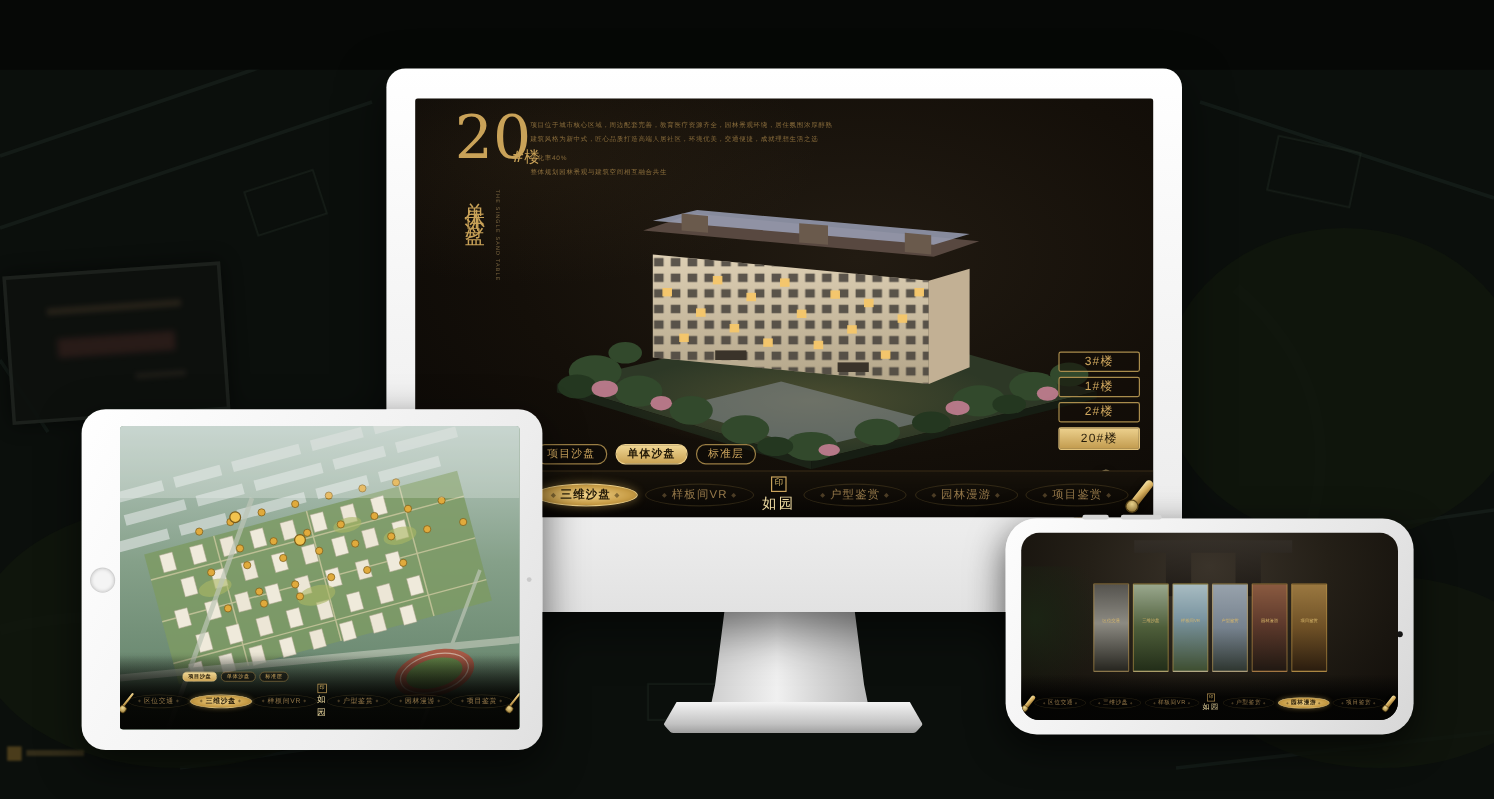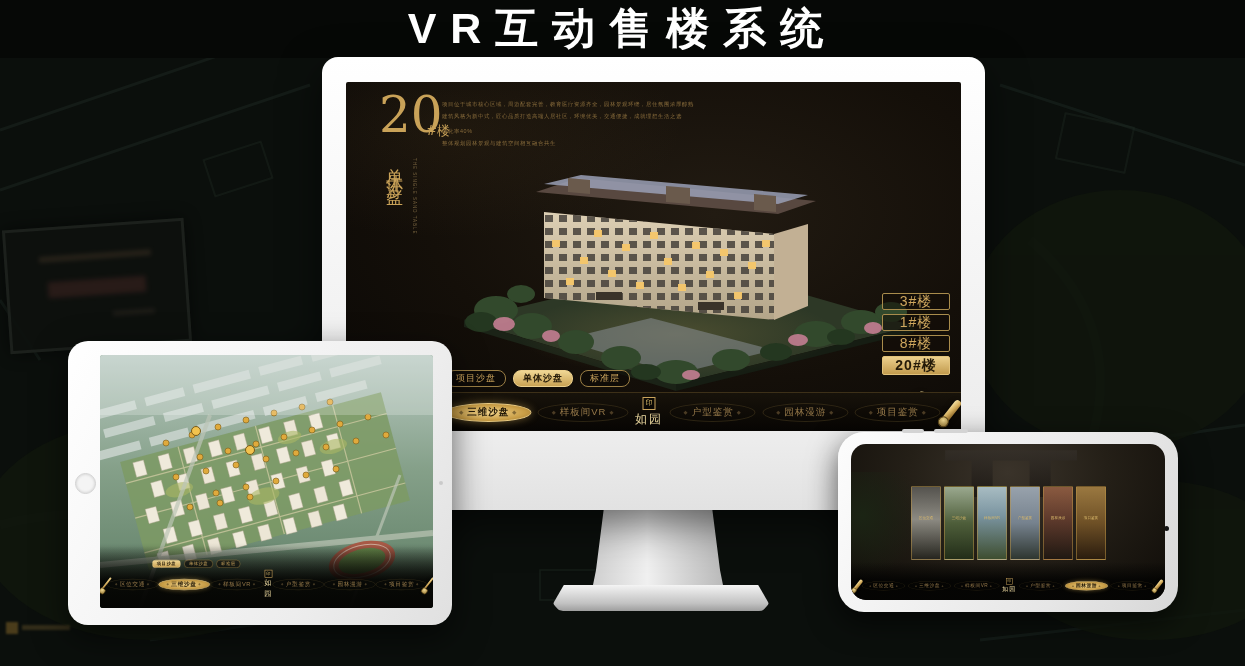--- a/index.html
+++ b/index.html
@@ -47,24 +47,24 @@
       transform:scale(.5);transform-origin:left top;letter-spacing:2px;white-space:nowrap;}
   .m-desc{position:absolute;left:96px;top:16px;width:230px;transform:scale(.6);transform-origin:left top;}
   .m-desc .desc-line{color:#8a6d3c;font-size:9px;letter-spacing:1px;line-height:20px;white-space:nowrap;filter:blur(.3px);}
   .m-desc .desc-line:nth-child(3){margin-top:6px;}
 
   
   .building-view{position:absolute;left:0;top:0;width:615px;height:349px;}
 
   
   .floor-buttons{position:absolute;right:11px;top:211px;width:68px;display:flex;flex-direction:column;gap:4px;}
-  .floor-btn{height:15px;line-height:15px;text-align:center;font-size:14px;letter-spacing:1px;color:#cfa75e;
+  .floor-btn{height:15px;line-height:15px;text-align:center;font-size:10px;letter-spacing:1px;color:#cfa75e;
       border:1px solid #a98c4c;border-radius:2px;background:rgba(18,13,7,.55);cursor:pointer;}
   .floor-btn.sel{height:17px;line-height:17px;background:linear-gradient(#ecd08d,#c29b4e);color:#241a08;
-      font-weight:bold;border-color:#e2c27a;}
+      font-weight:normal;border-color:#e2c27a;}
 
   
   .scroll-handle{position:relative;width:11px;height:44px;border-radius:6px;display:inline-block;
       background:linear-gradient(100deg,#f7e6ab,#d8b160 45%,#8a6426 90%);
       box-shadow:0 2px 5px rgba(0,0,0,.6);transform:rotate(38deg);}
   .scroll-handle::after{content:"";position:absolute;left:-3px;bottom:-5px;width:13px;height:13px;border-radius:50%;
       border:2px solid #5f4a1c;background:radial-gradient(circle at 38% 35%,#f2da92,#8a6a28);}
   .sh-s{width:7px;height:28px;}
   .sh-s::after{width:9px;height:9px;left:-2px;bottom:-4px;border-width:1.5px;}
   .m-bigscroll{position:absolute;left:560px;top:306px;}
@@ -170,21 +170,20 @@
   <div class="plaque">
     <div class="p1"></div>
       <div class="p2"></div>
       <div class="p3"></div>
   </div>
   <div class="corner-emblem">
     <div class="sq"></div>
       <div class="ln"></div>
   </div>
 
-  <div class="page-title">VR互动售楼系统</div>
 
   <div class="m-stand">
     <div class="m-neck"></div>
     <div class="m-base"></div>
   </div>
 
   <div class="monitor">
     <div class="m-screen">
 
       <svg class="building-view" viewBox="0 0 615 349">
@@ -275,21 +274,21 @@
       <div class="m-desc" id="m-desc">
           <div class="desc-line">项目位于城市核心区域，周边配套完善，教育医疗资源齐全，园林景观环绕，居住氛围浓厚醇熟</div>
           <div class="desc-line">建筑风格为新中式，匠心品质打造高端人居社区，环境优美，交通便捷，成就理想生活之选</div>
           <div class="desc-line">绿化率40%</div>
           <div class="desc-line">整体规划园林景观与建筑空间相互融合共生</div>
         </div>
 
       <div class="floor-buttons" id="floor-buttons">
           <div class="floor-btn">3#楼</div>
           <div class="floor-btn">1#楼</div>
-          <div class="floor-btn">8#楼</div>
+          <div class="floor-btn">2#楼</div>
           <div class="floor-btn sel">20#楼</div>
         </div>
       <div class="m-cloud"></div>
       <span class="scroll-handle m-bigscroll"></span>
 
       <div class="subtabs m-subtabs" id="m-subtabs">
           <span class="subtab">项目沙盘</span>
           <span class="subtab sel">单体沙盘</span>
           <span class="subtab">标准层</span>
         </div>

